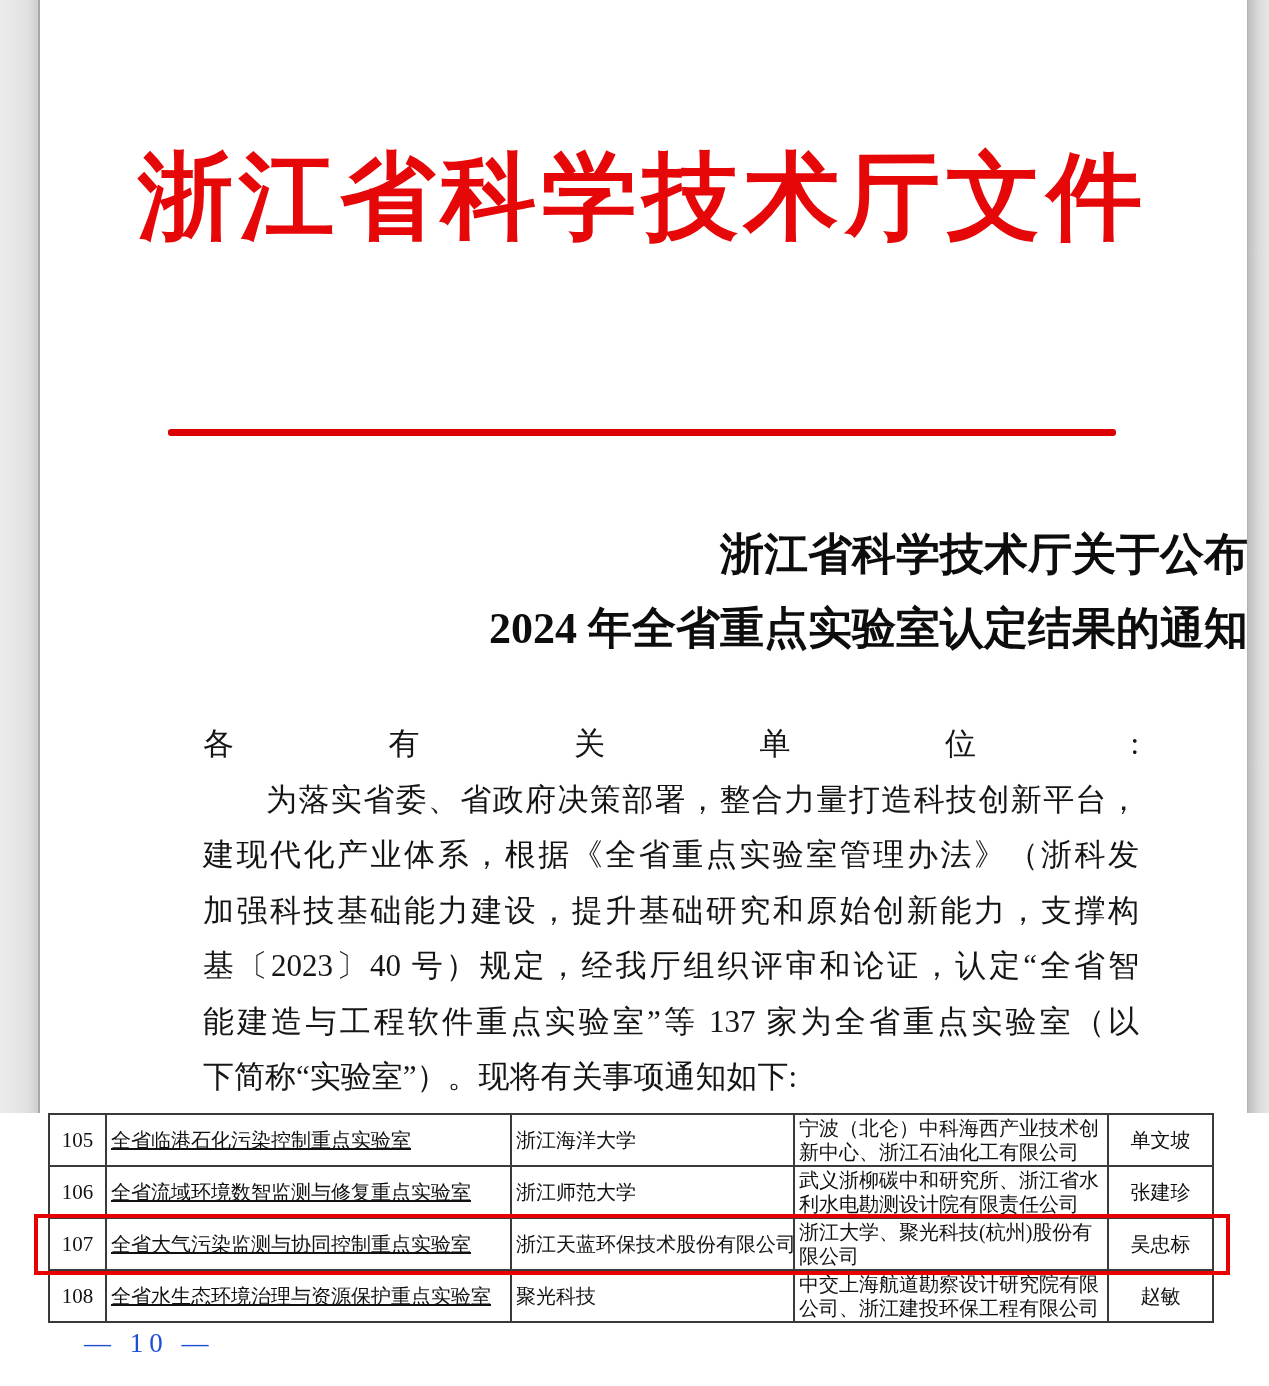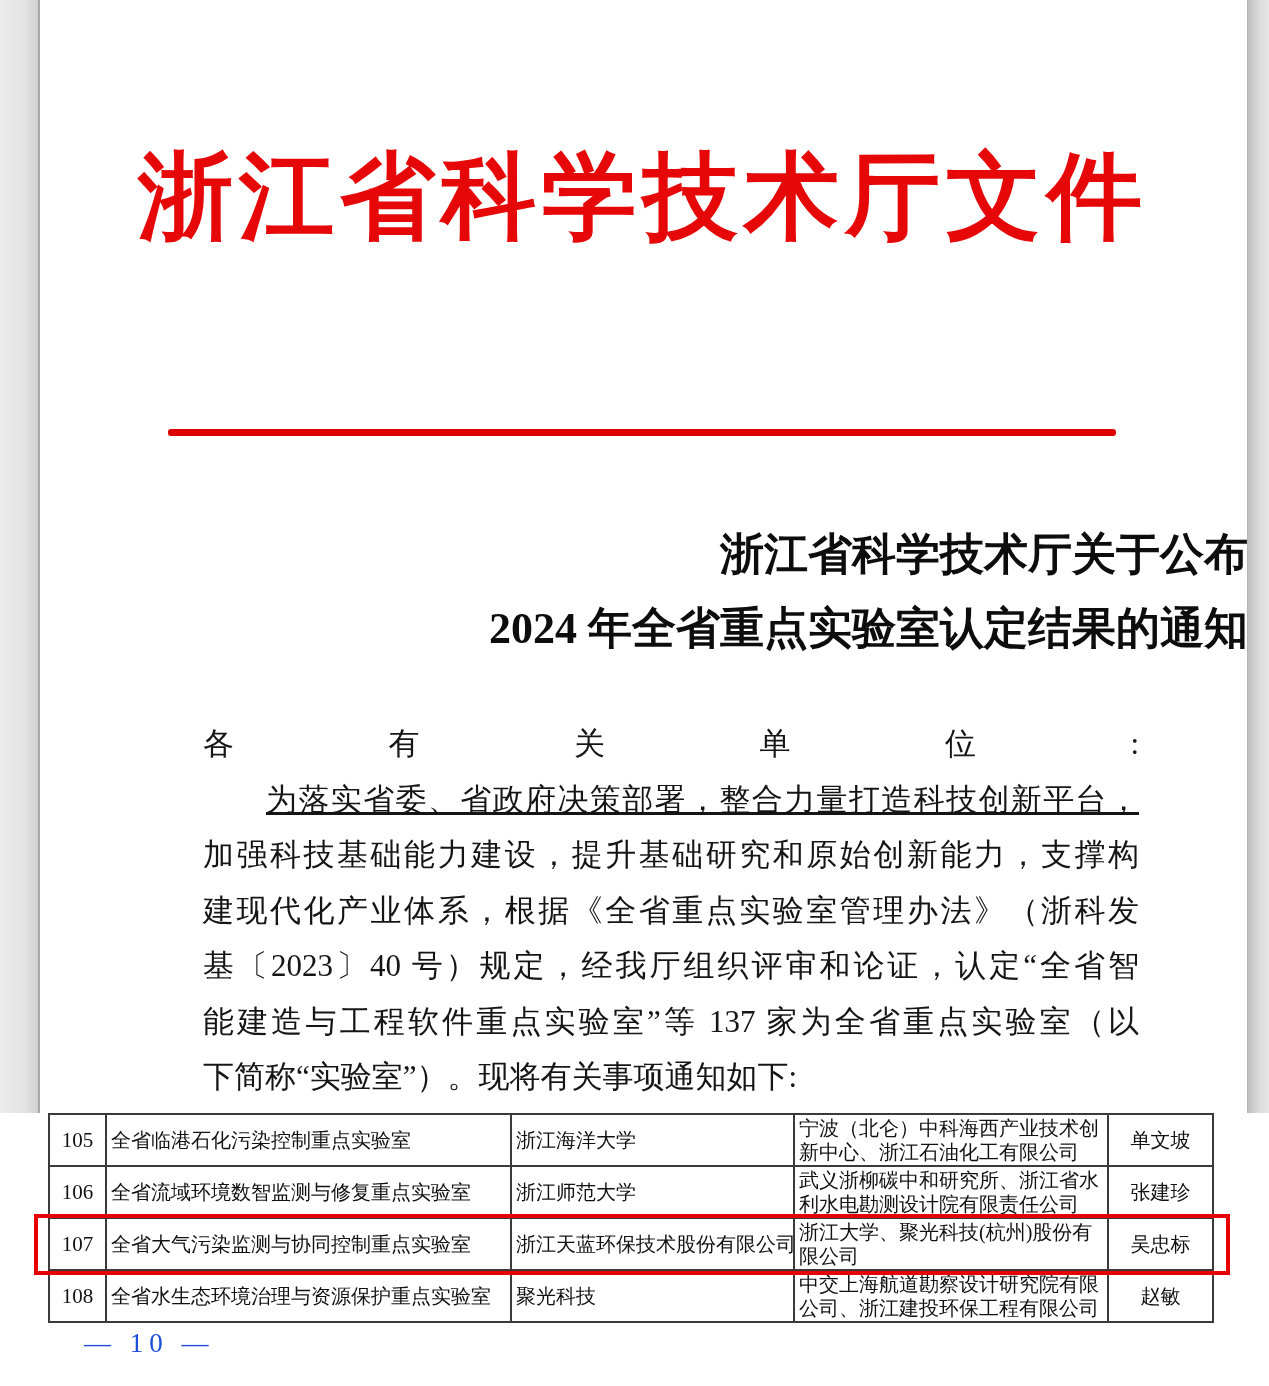--- a/index.html
+++ b/index.html
@@ -66,21 +66,21 @@
   .body-block {
     position: absolute; left: 203px; top: 716px; width: 936px;
     font-size: 31px;
     line-height: 55.5px;
     color: #151515;
   }
   .body-line {
     text-align: justify;
     text-align-last: justify;
   }
-  .body-line.first-line { padding-left: 63px; text-decoration: underline; }
+  .body-line.first-line { padding-left: 63px; }
   .body-line.last-line { text-align-last: left; }
   .salutation { text-align: left; }
 
   
   .table-section {
     position: absolute; left: 0; top: 1113px; width: 1269px; height: 273px;
     background: #ffffff;
   }
   table.lab-table {
     position: absolute; left: 48px; top: 0;
@@ -93,21 +93,21 @@
   }
   table.lab-table td {
     border: 2px solid #3a3a3a;
     vertical-align: middle;
     line-height: 24px;
     padding: 1px 4px;
     overflow: hidden;
   }
   table.lab-table tr { height: 49px; }
   td.col-no { text-align: center; font-size: 21px; }
-  td.col-lab { padding-left: 22px; white-space: nowrap; }
+  td.col-lab { padding-left: 22px; white-space: nowrap; text-decoration: underline; }
   td.col-host { padding-left: 10px; white-space: nowrap; }
   td.col-partners { padding-left: 7px; padding-right: 4px; }
   td.col-director { text-align: center; }
 
   .highlight-box {
     position: absolute;
     border: 4px solid var(--highlight-red);
     background: transparent;
     pointer-events: none;
     z-index: 5;
@@ -137,22 +137,22 @@
 
   <div class="notice-title">
     <div>浙江省科学技术厅关于公布</div>
     <div>2024 年全省重点实验室认定结果的通知</div>
   </div>
 
   <div class="body-block">
     <div class="body-line salutation">各有关单位:</div>
     <div id="body-lines">
         <div class="body-line first-line">为落实省委、省政府决策部署，整合力量打造科技创新平台，</div>
+        <div class="body-line">建现代化产业体系，根据《全省重点实验室管理办法》（浙科发</div>
         <div class="body-line">加强科技基础能力建设，提升基础研究和原始创新能力，支撑构</div>
-        <div class="body-line">建现代化产业体系，根据《全省重点实验室管理办法》（浙科发</div>
         <div class="body-line">基〔2023〕40 号）规定，经我厅组织评审和论证，认定“全省智</div>
         <div class="body-line">能建造与工程软件重点实验室”等 137 家为全省重点实验室（以</div>
         <div class="body-line last-line">下简称“实验室”）。现将有关事项通知如下:</div>
       </div>
   </div>
 
   <div class="table-section">
     <table class="lab-table">
       <colgroup>
         <col style="width:57px">

